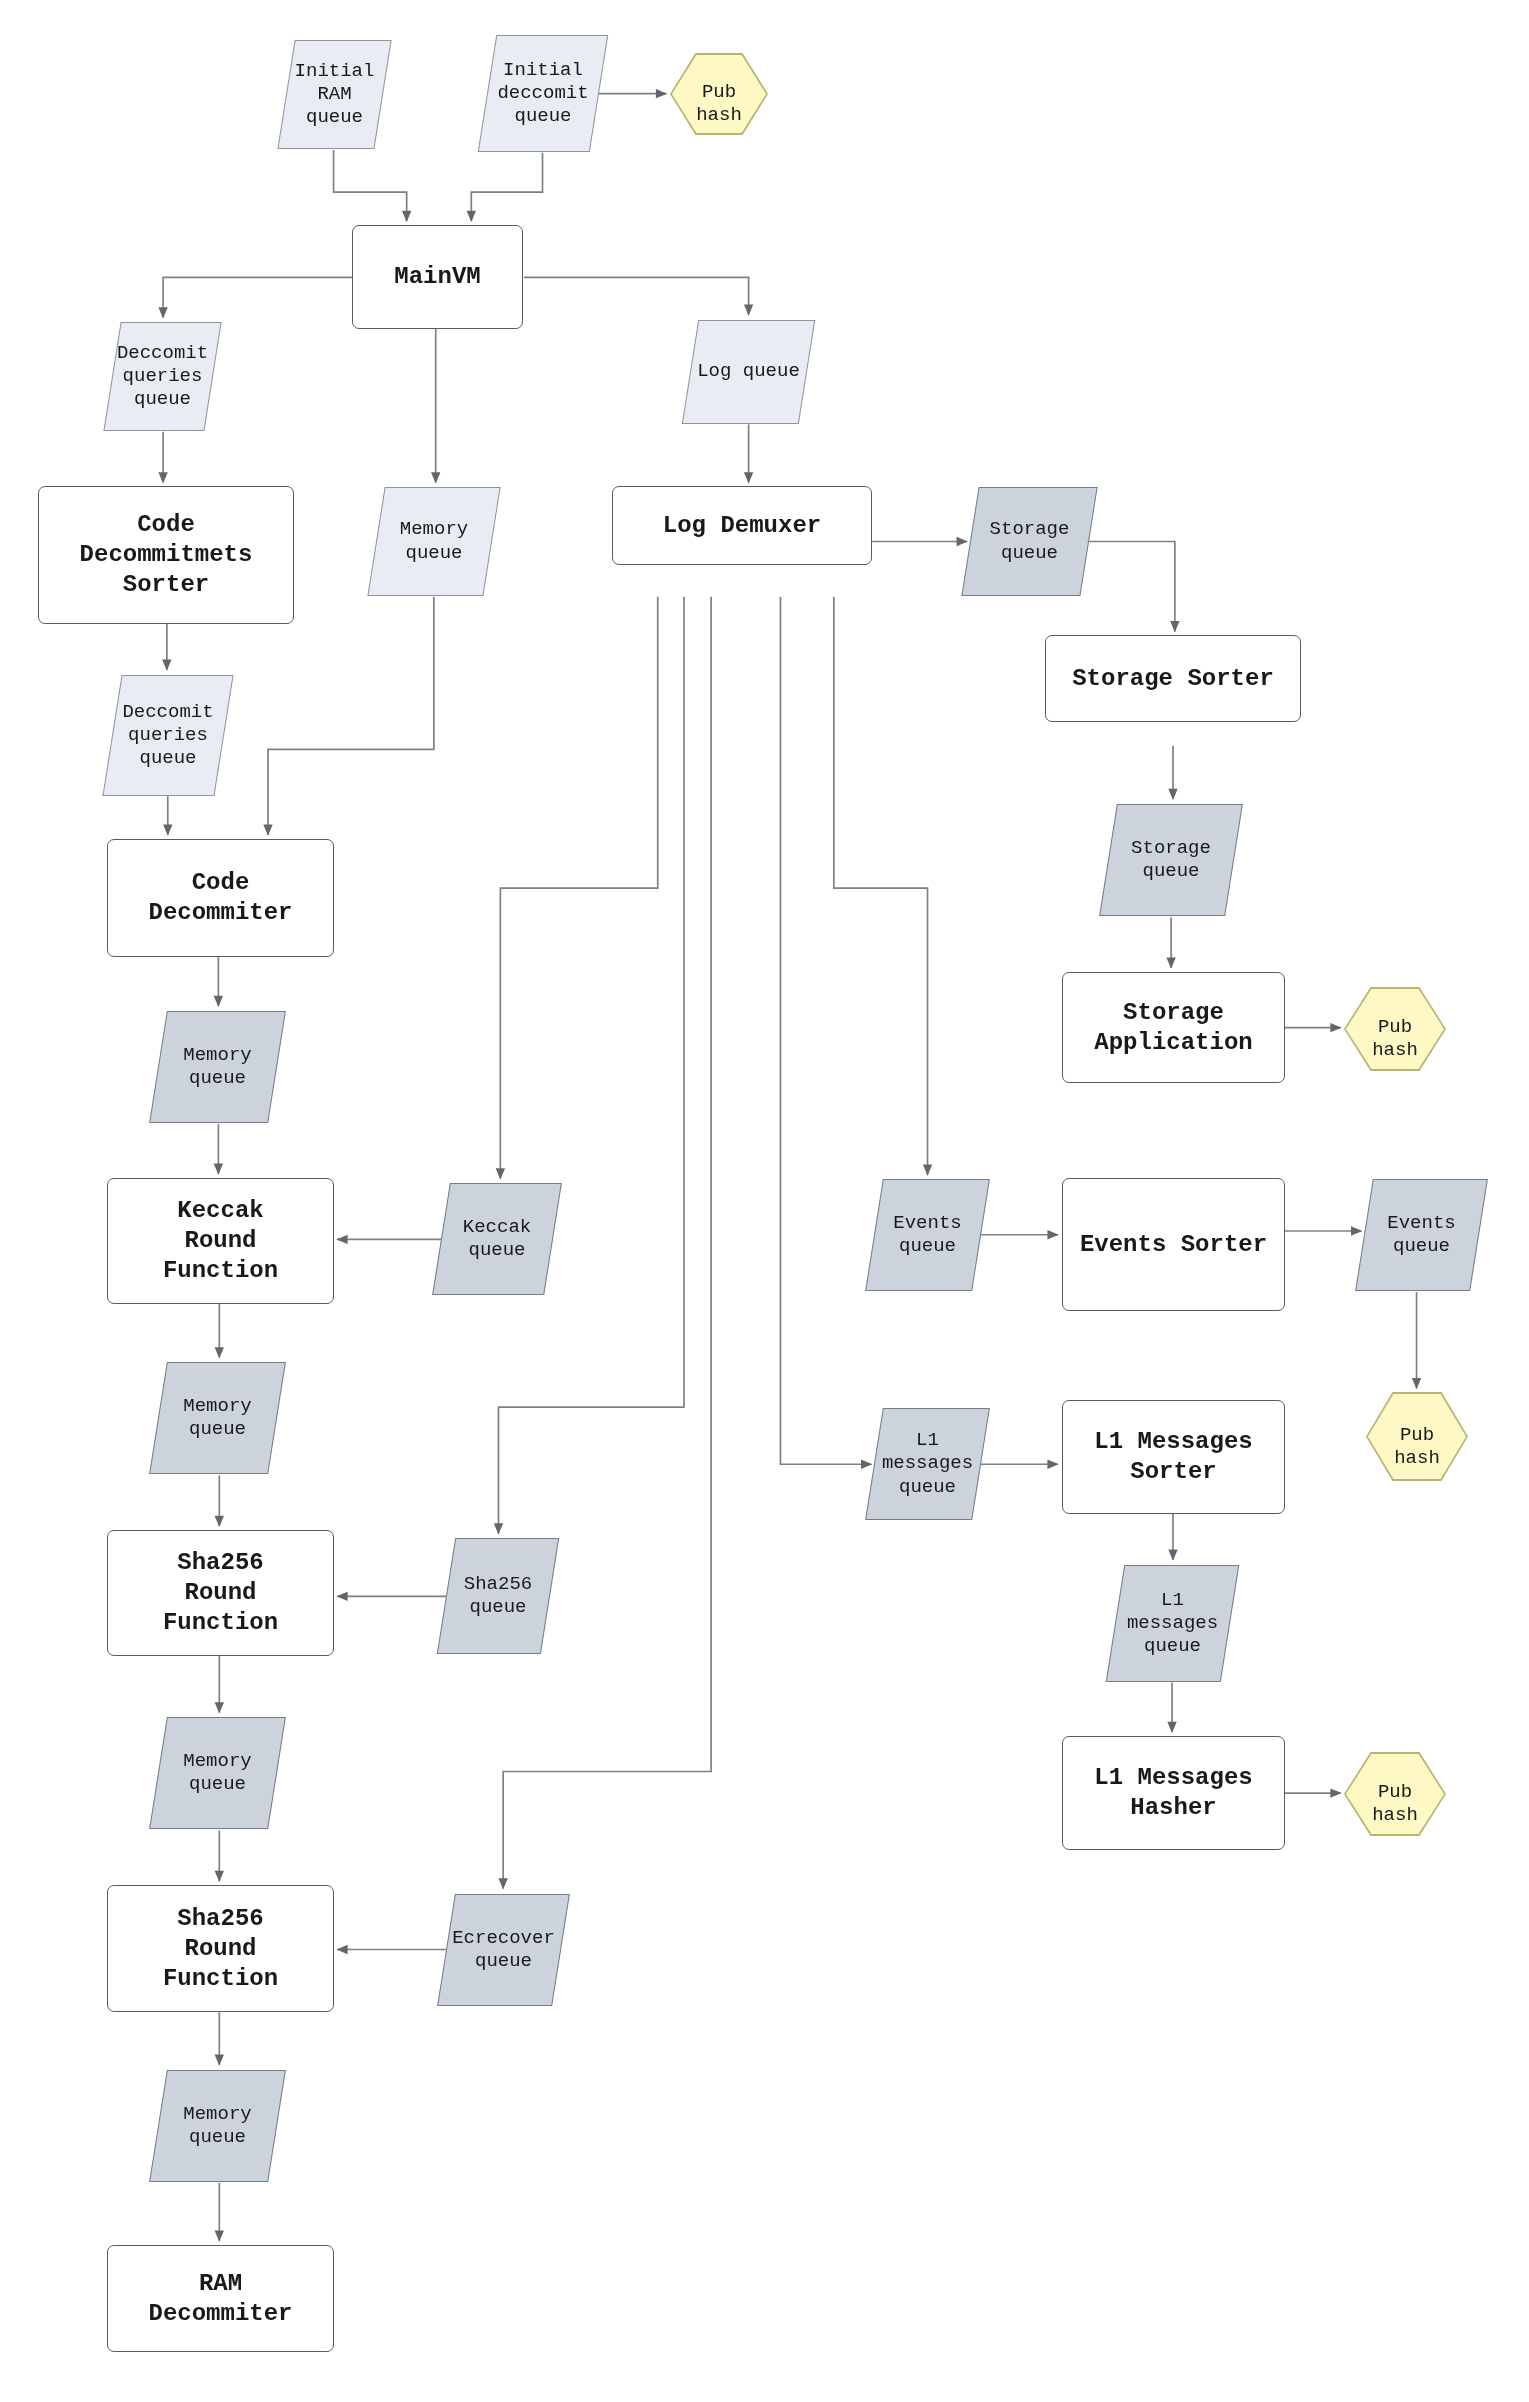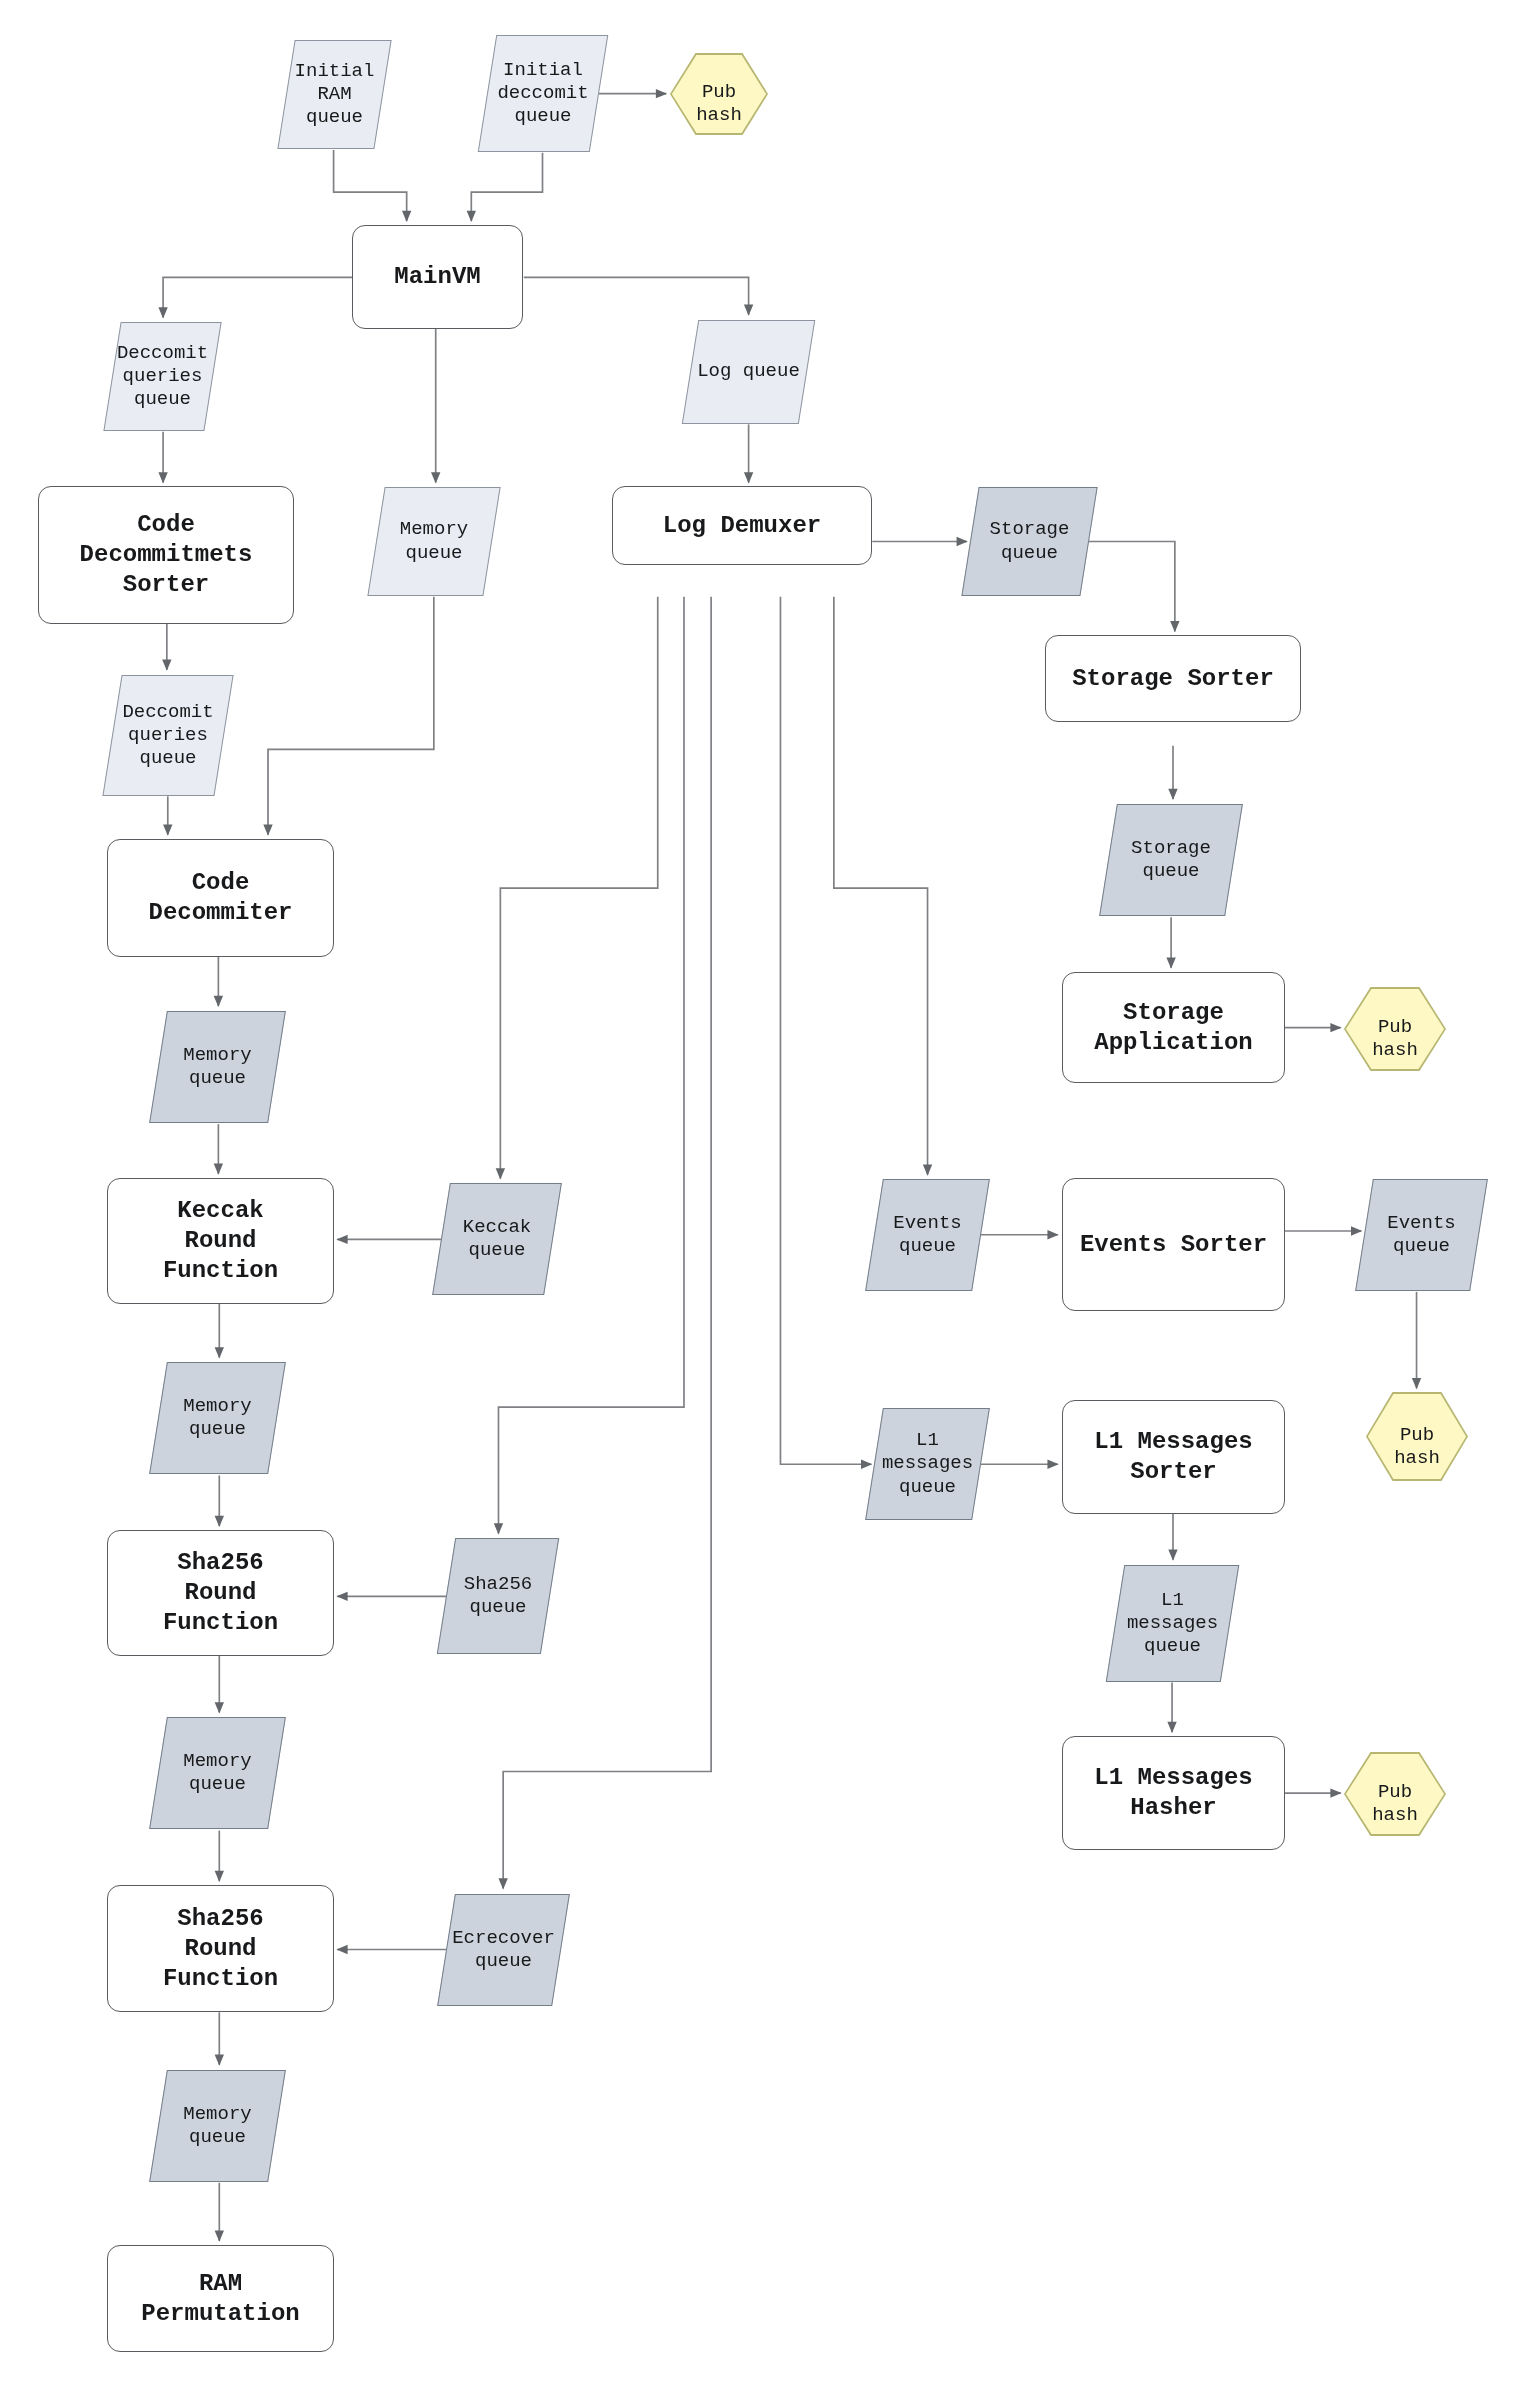--- a/index.html
+++ b/index.html
@@ -3,21 +3,21 @@
 <meta charset="utf-8">
 <style>
   * { margin:0; padding:0; box-sizing:border-box; }
   html,body { background:#ffffff; }
   body { font-family:"Liberation Sans","DejaVu Sans",sans-serif; color:#18191b; }
   .canvas { position:relative; width:1530px; height:2402px; background:#ffffff; overflow:hidden;font-family:Liberation Mono, monospace; }
   .edges { position:absolute; left:0; top:0; }
   .edges polyline { fill:none; stroke:#7e8084; stroke-width:1.8px; }
   .node { position:absolute; display:flex; align-items:center; justify-content:center; text-align:center; }
   .node .label { position:relative; z-index:2; width:100%; white-space:pre-line; }
-  .process { background:#ffffff; border:1.9px solid #585b60; border-radius:13px; }
+  .process { background:#ffffff; border:1.9px solid #585b60; border-radius:7px; }
   .process .label { font-weight:bold; font-size:24px; line-height:1.25; }
   .queue .label { font-size:19px; line-height:1.22; }
   .hex .label { font-size:19px; line-height:1.2;margin-top:20px; }
   .pgram { position:absolute; top:0.9px; bottom:0.9px; left:13px; right:13px;
            transform:skewX(-9deg); background:#e9ecf2; border:1.9px solid #8d949f; }
   .queue.dark .pgram { background:#ccd3dc; border-color:#747d8a; }
   .hexb { position:absolute; inset:0; background:#b6b671;
           clip-path:polygon(26% 0,74% 0,100% 50%,74% 100%,26% 100%,0 50%); }
   .hexf { position:absolute; inset:1.9px; background:#fdf8c4;
           clip-path:polygon(26% 0,74% 0,100% 50%,74% 100%,26% 100%,0 50%); }
@@ -240,17 +240,17 @@
     <span class="label">Ecrecover
 queue</span>
   </div>
   <div class="node queue dark" style="left:145px;top:2069px;width:145px;height:114px">
     <i class="pgram"></i>
     <span class="label">Memory
 queue</span>
   </div>
   <div class="node process" style="left:107px;top:2245px;width:227px;height:107px">
     <span class="label">RAM
-Permutation</span>
+Decommiter</span>
   </div>
 
 </div>
 
 
 </body></html>

